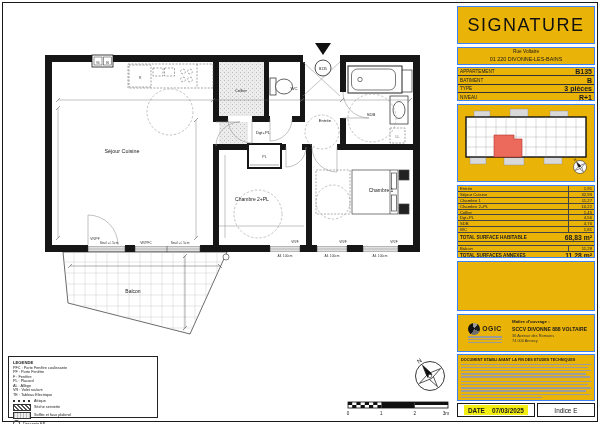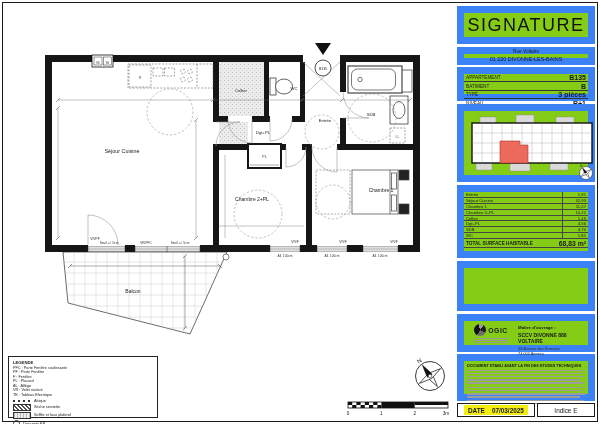--- a/index.html
+++ b/index.html
@@ -1,21 +1,21 @@
 <!DOCTYPE html>
 <html><head>
 <meta charset="utf-8">
 <style>
   html,body{margin:0;padding:0;background:#e8e8e8}
   .page{position:relative;width:600px;height:424px;background:#fff;font-family:"Liberation Sans",sans-serif;overflow:hidden;color:#1a1a1a}
   .frame{position:absolute;inset:2px;border:1.3px solid #1a1a1a;pointer-events:none}
 
   
   .panel{position:absolute;left:457px;top:6px;width:138px}
-  .box{border:7px solid #3b82f6;background:#84cc16;box-sizing:border-box;margin-bottom:2px}
+  .box{border:1px solid #3b82f6;background:#eab308;box-sizing:border-box;margin-bottom:2px}
   .logo-box{height:38px;display:flex;align-items:center;justify-content:center;margin-bottom:3px}
   .logo-text{font-size:18px;letter-spacing:1.5px;color:#111}
   .addr-box{height:18px;display:flex;flex-direction:column;align-items:center;justify-content:center;line-height:1.3}
   .addr1{font-size:4.8px}
   .addr2{font-size:5.4px}
   .info-box{height:34px;margin-bottom:3px}
   .irow{height:8.4px;display:flex;align-items:center;border-bottom:.5px solid #333;padding:0 2px;box-sizing:border-box}
   .irow:last-child{border-bottom:none}
   .ilabel{font-size:4.7px}
   .ival{margin-left:auto;font-weight:bold;font-size:7px}

